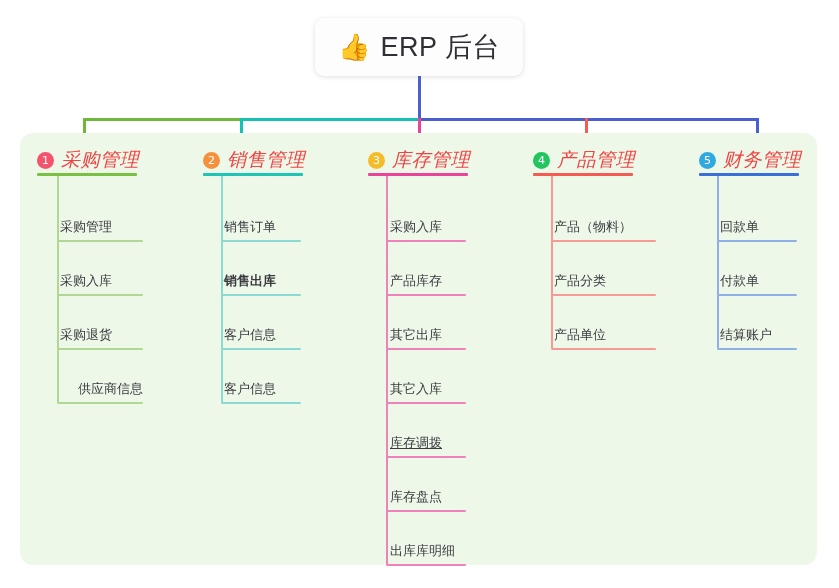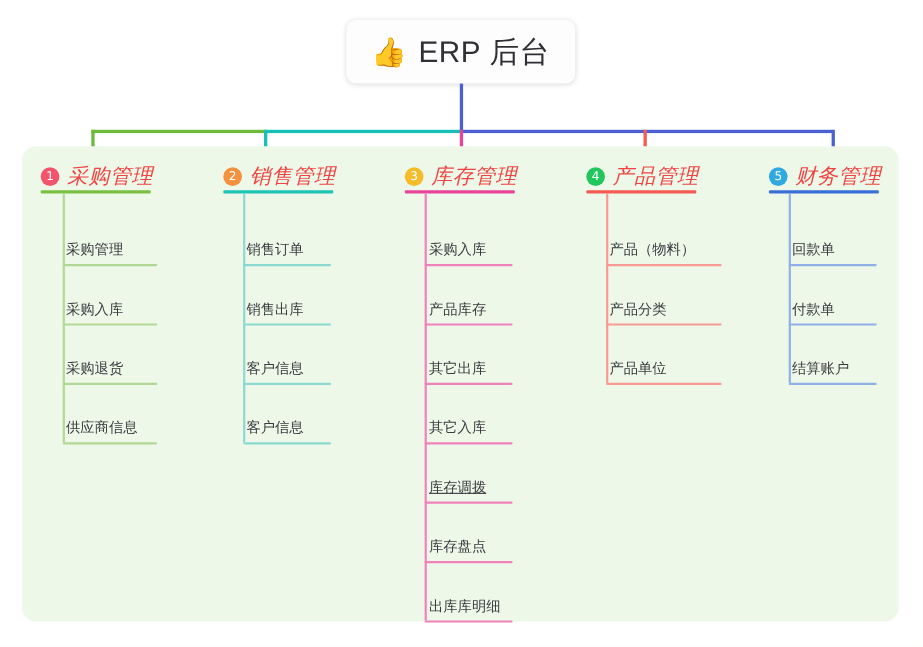--- a/index.html
+++ b/index.html
@@ -95,33 +95,33 @@
           <span class="col-title">采购管理</span>
         </div>
         <div class="head-rule" style="width: 100px; background: rgb(122, 193, 67);"></div>
         <div class="trunk" style="left: 20px; top: 43px; height: 226px; background: rgb(176, 216, 148);"></div>
         <div class="leaf-label" style="left: 23px; top: 85px;">采购管理</div>
         <div class="leaf-rule" style="left: 20px; top: 107px; width: 86px; background: rgb(176, 216, 148);"></div>
         <div class="leaf-label" style="left: 23px; top: 139px;">采购入库</div>
         <div class="leaf-rule" style="left: 20px; top: 161px; width: 86px; background: rgb(176, 216, 148);"></div>
         <div class="leaf-label" style="left: 23px; top: 193px;">采购退货</div>
         <div class="leaf-rule" style="left: 20px; top: 215px; width: 86px; background: rgb(176, 216, 148);"></div>
-        <div class="leaf-label" style="left: 23px; top: 247px;">供应商信息</div>
+        <div class="leaf-label" style="left: 23px; top: 247px; padding-left: 18px;">供应商信息</div>
         <div class="leaf-rule" style="left: 20px; top: 269px; width: 86px; background: rgb(176, 216, 148);"></div>
       </div>
       <div class="column" style="left: 203px; top: 133px; width: 150px; height: 432px;">
         <div class="col-head">
           <span class="badge" style="background: rgb(243, 145, 62);">2</span>
           <span class="col-title">销售管理</span>
         </div>
         <div class="head-rule" style="width: 100px; background: rgb(30, 196, 182);"></div>
         <div class="trunk" style="left: 18px; top: 43px; height: 226px; background: rgb(139, 217, 209);"></div>
         <div class="leaf-label" style="left: 21px; top: 85px;">销售订单</div>
         <div class="leaf-rule" style="left: 18px; top: 107px; width: 80px; background: rgb(139, 217, 209);"></div>
-        <div class="leaf-label" style="left: 21px; top: 139px;">销售出库</div>
+        <div class="leaf-label" style="left: 21px; top: 139px; font-weight: bold;">销售出库</div>
         <div class="leaf-rule" style="left: 18px; top: 161px; width: 80px; background: rgb(139, 217, 209);"></div>
         <div class="leaf-label" style="left: 21px; top: 193px;">客户信息</div>
         <div class="leaf-rule" style="left: 18px; top: 215px; width: 80px; background: rgb(139, 217, 209);"></div>
         <div class="leaf-label" style="left: 21px; top: 247px;">客户信息</div>
         <div class="leaf-rule" style="left: 18px; top: 269px; width: 80px; background: rgb(139, 217, 209);"></div>
       </div>
       <div class="column" style="left: 368px; top: 133px; width: 150px; height: 432px;">
         <div class="col-head">
           <span class="badge" style="background: rgb(245, 188, 42);">3</span>
           <span class="col-title">库存管理</span>

